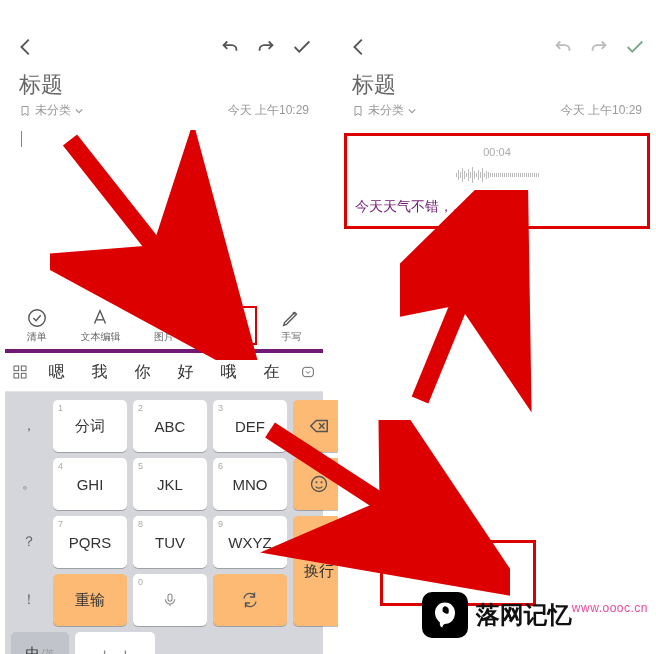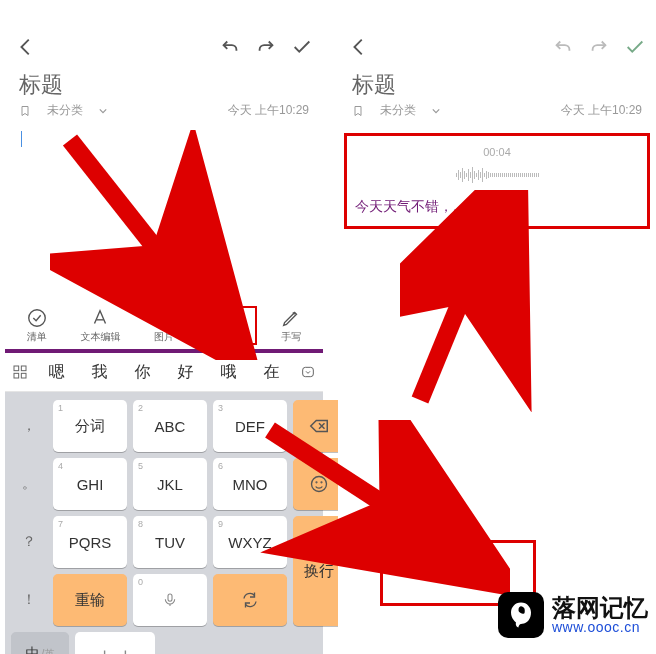--- a/index.html
+++ b/index.html
@@ -6,21 +6,21 @@
   .canvas{position:relative;width:656px;height:654px;background:#fff;overflow:hidden;}
   .phone{position:absolute;top:0;width:318px;height:654px;background:#fff;margin-top:28px;}
   .phone.left{left:5px;}
   .phone.right{left:338px;}
   .topbar{display:flex;align-items:center;justify-content:space-between;height:38px;padding:0 10px;}
   .topbar .icon,.toolitem .iconbox{display:flex;align-items:center;justify-content:center;}
   .topbar .icon svg{width:22px;height:22px;stroke:#555;fill:none;stroke-width:2;}
   .topbar .right{display:flex;gap:14px;}
   .title{font-size:22px;color:#666;padding:0 14px;margin-top:4px;}
   .metarow{display:flex;align-items:center;justify-content:space-between;padding:2px 14px 8px 14px;font-size:12px;color:#999;}
-  .cat{display:flex;align-items:center;gap:16px;justify-content:center;}
+  .cat{display:flex;align-items:center;gap:4px;justify-content:center;}
   .cursor{margin:4px 16px;width:1px;height:16px;background:#4a90e2;}
   .toolbar{display:flex;justify-content:space-around;align-items:center;height:48px;border-bottom:4px solid #701a75;}
   .toolitem{display:flex;flex-direction:column;align-items:center;gap:1px;font-size:10px;color:#666;width:56px;}
   .toolitem svg{width:22px;height:22px;stroke:#555;fill:none;stroke-width:1.5;}
   .toolitem.mic{outline:2px solid #d00;outline-offset:-1px;}
   .toolitem.mic svg{stroke:#4a90e2;}
   .toolitem.mic .lbl{color:#4a90e2;}
   .suggest{display:flex;align-items:center;height:38px;border-bottom:1px solid #e5e5e5;font-size:16px;color:#333;}
   .suggest .sicon{width:30px;display:flex;align-items:center;justify-content:center;}
   .suggest .word{flex:1;text-align:center;padding:0 3px;}
@@ -39,23 +39,23 @@
   .sub{font-size:10px;color:#999;margin-left:2px;}
   .voicecard{margin:6px 6px 0 6px;border:3px solid #d00;padding:6px 8px 10px 8px;}
   .vtime{text-align:center;font-size:11px;color:#aaa;margin:4px 0 6px 0;}
   .wave{height:22px;display:flex;align-items:center;gap:1px;justify-content:center;margin-bottom:12px;}
   .wave span{width:1px;background:#bbb;}
   .vtext{font-size:14px;color:#701a75;}
   .arrow{position:absolute;pointer-events:none;}
   .watermark{position:absolute;right:8px;bottom:16px;display:flex;align-items:center;gap:8px;}
   .wm-badge{width:46px;height:46px;background:#000;border-radius:10px;display:flex;align-items:center;justify-content:center;}
   .wm-badge svg{width:30px;height:30px;fill:#fff;}
-  .wm-text{display:flex;flex-direction:column;line-height:1.05;}
+  .wm-text{display:flex;flex-direction:row;line-height:1.05;}
   .wm-cn{font-size:24px;font-weight:700;color:#111;}
-  .wm-en{font-size:14px;color:#1d4ed8;letter-spacing:.5px;}
+  .wm-en{font-size:12px;color:#ec4899;letter-spacing:.5px;}
   .redbox2{position:absolute;left:380px;top:540px;width:150px;height:60px;border:3px solid #d00;}
 </style>
 </head>
 <body>
 
 <div class="canvas">
 
   <div class="phone left">
     <div class="topbar">
       <div class="icon">

